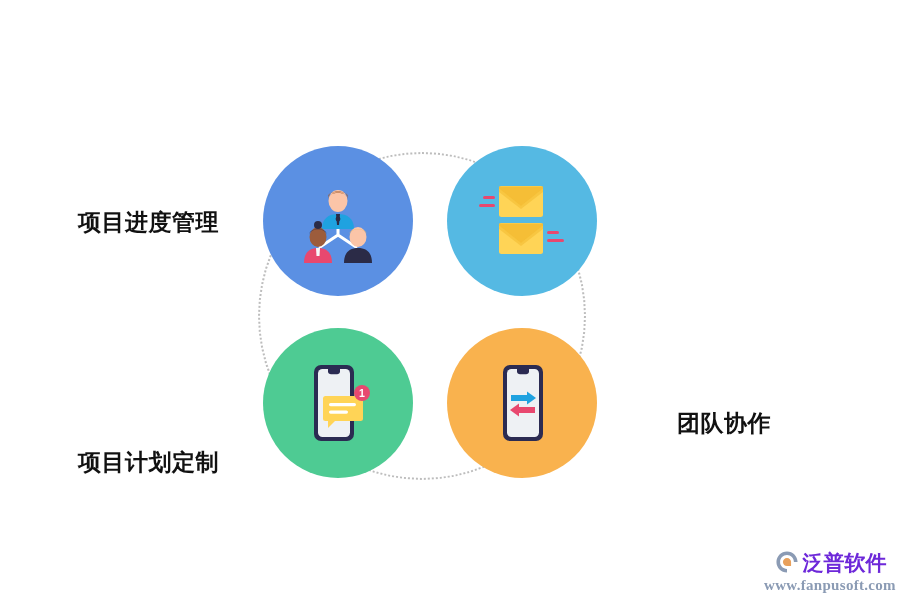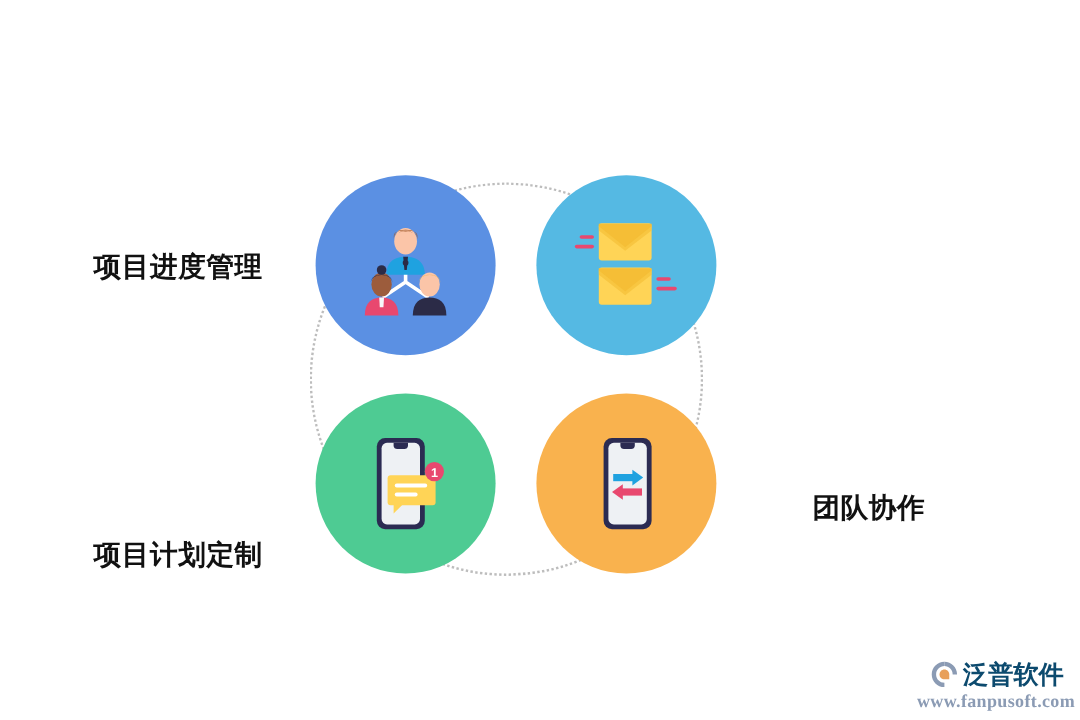--- a/index.html
+++ b/index.html
@@ -86,21 +86,21 @@
     gap: 3px;
   }
   .wm-mark {
     width: 26px;
     height: 26px;
     flex: 0 0 26px;
   }
   .wm-name {
     font-size: 21px;
     font-weight: bold;
-    color: #0c4a6e;
+    color: #6d28d9;
     letter-spacing: 0px;
     line-height: 1;
   }
   .wm-url {
     margin-top: 3px;
     font-size: 15px;
     font-weight: bold;
     color: #8b9bb4;
     font-family: "Liberation Serif", "DejaVu Serif", serif;
     letter-spacing: 0.3px;

